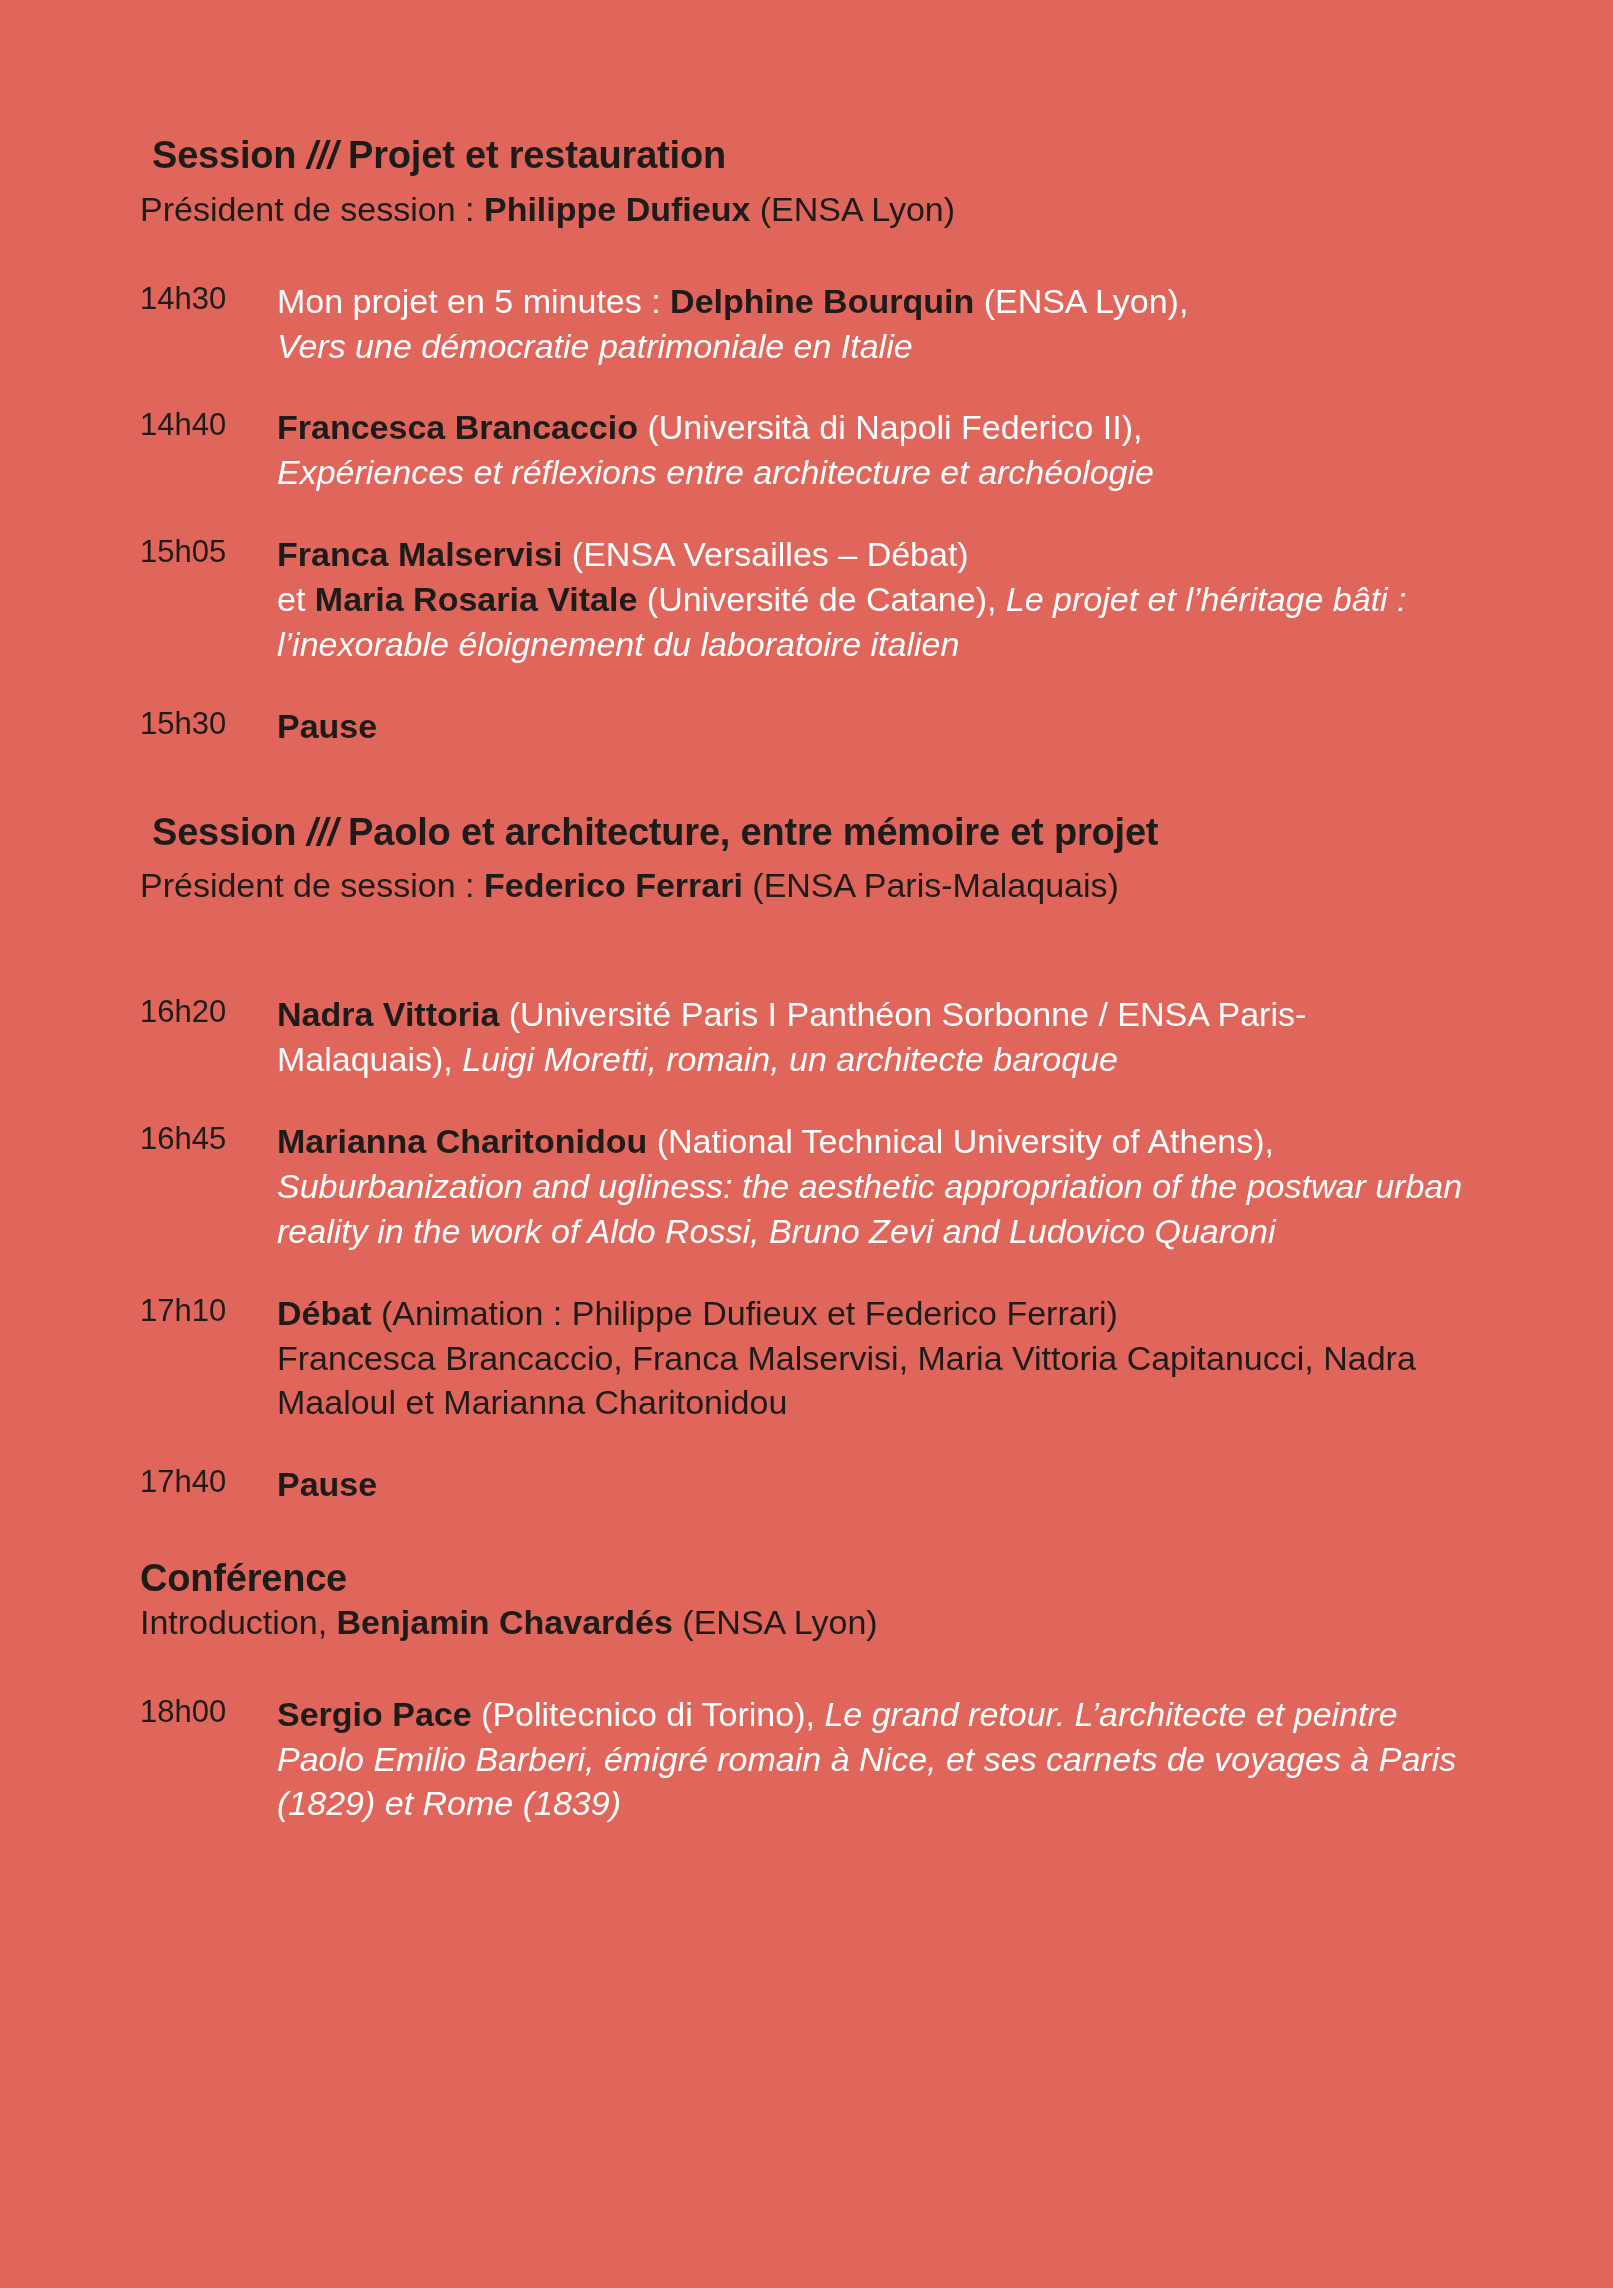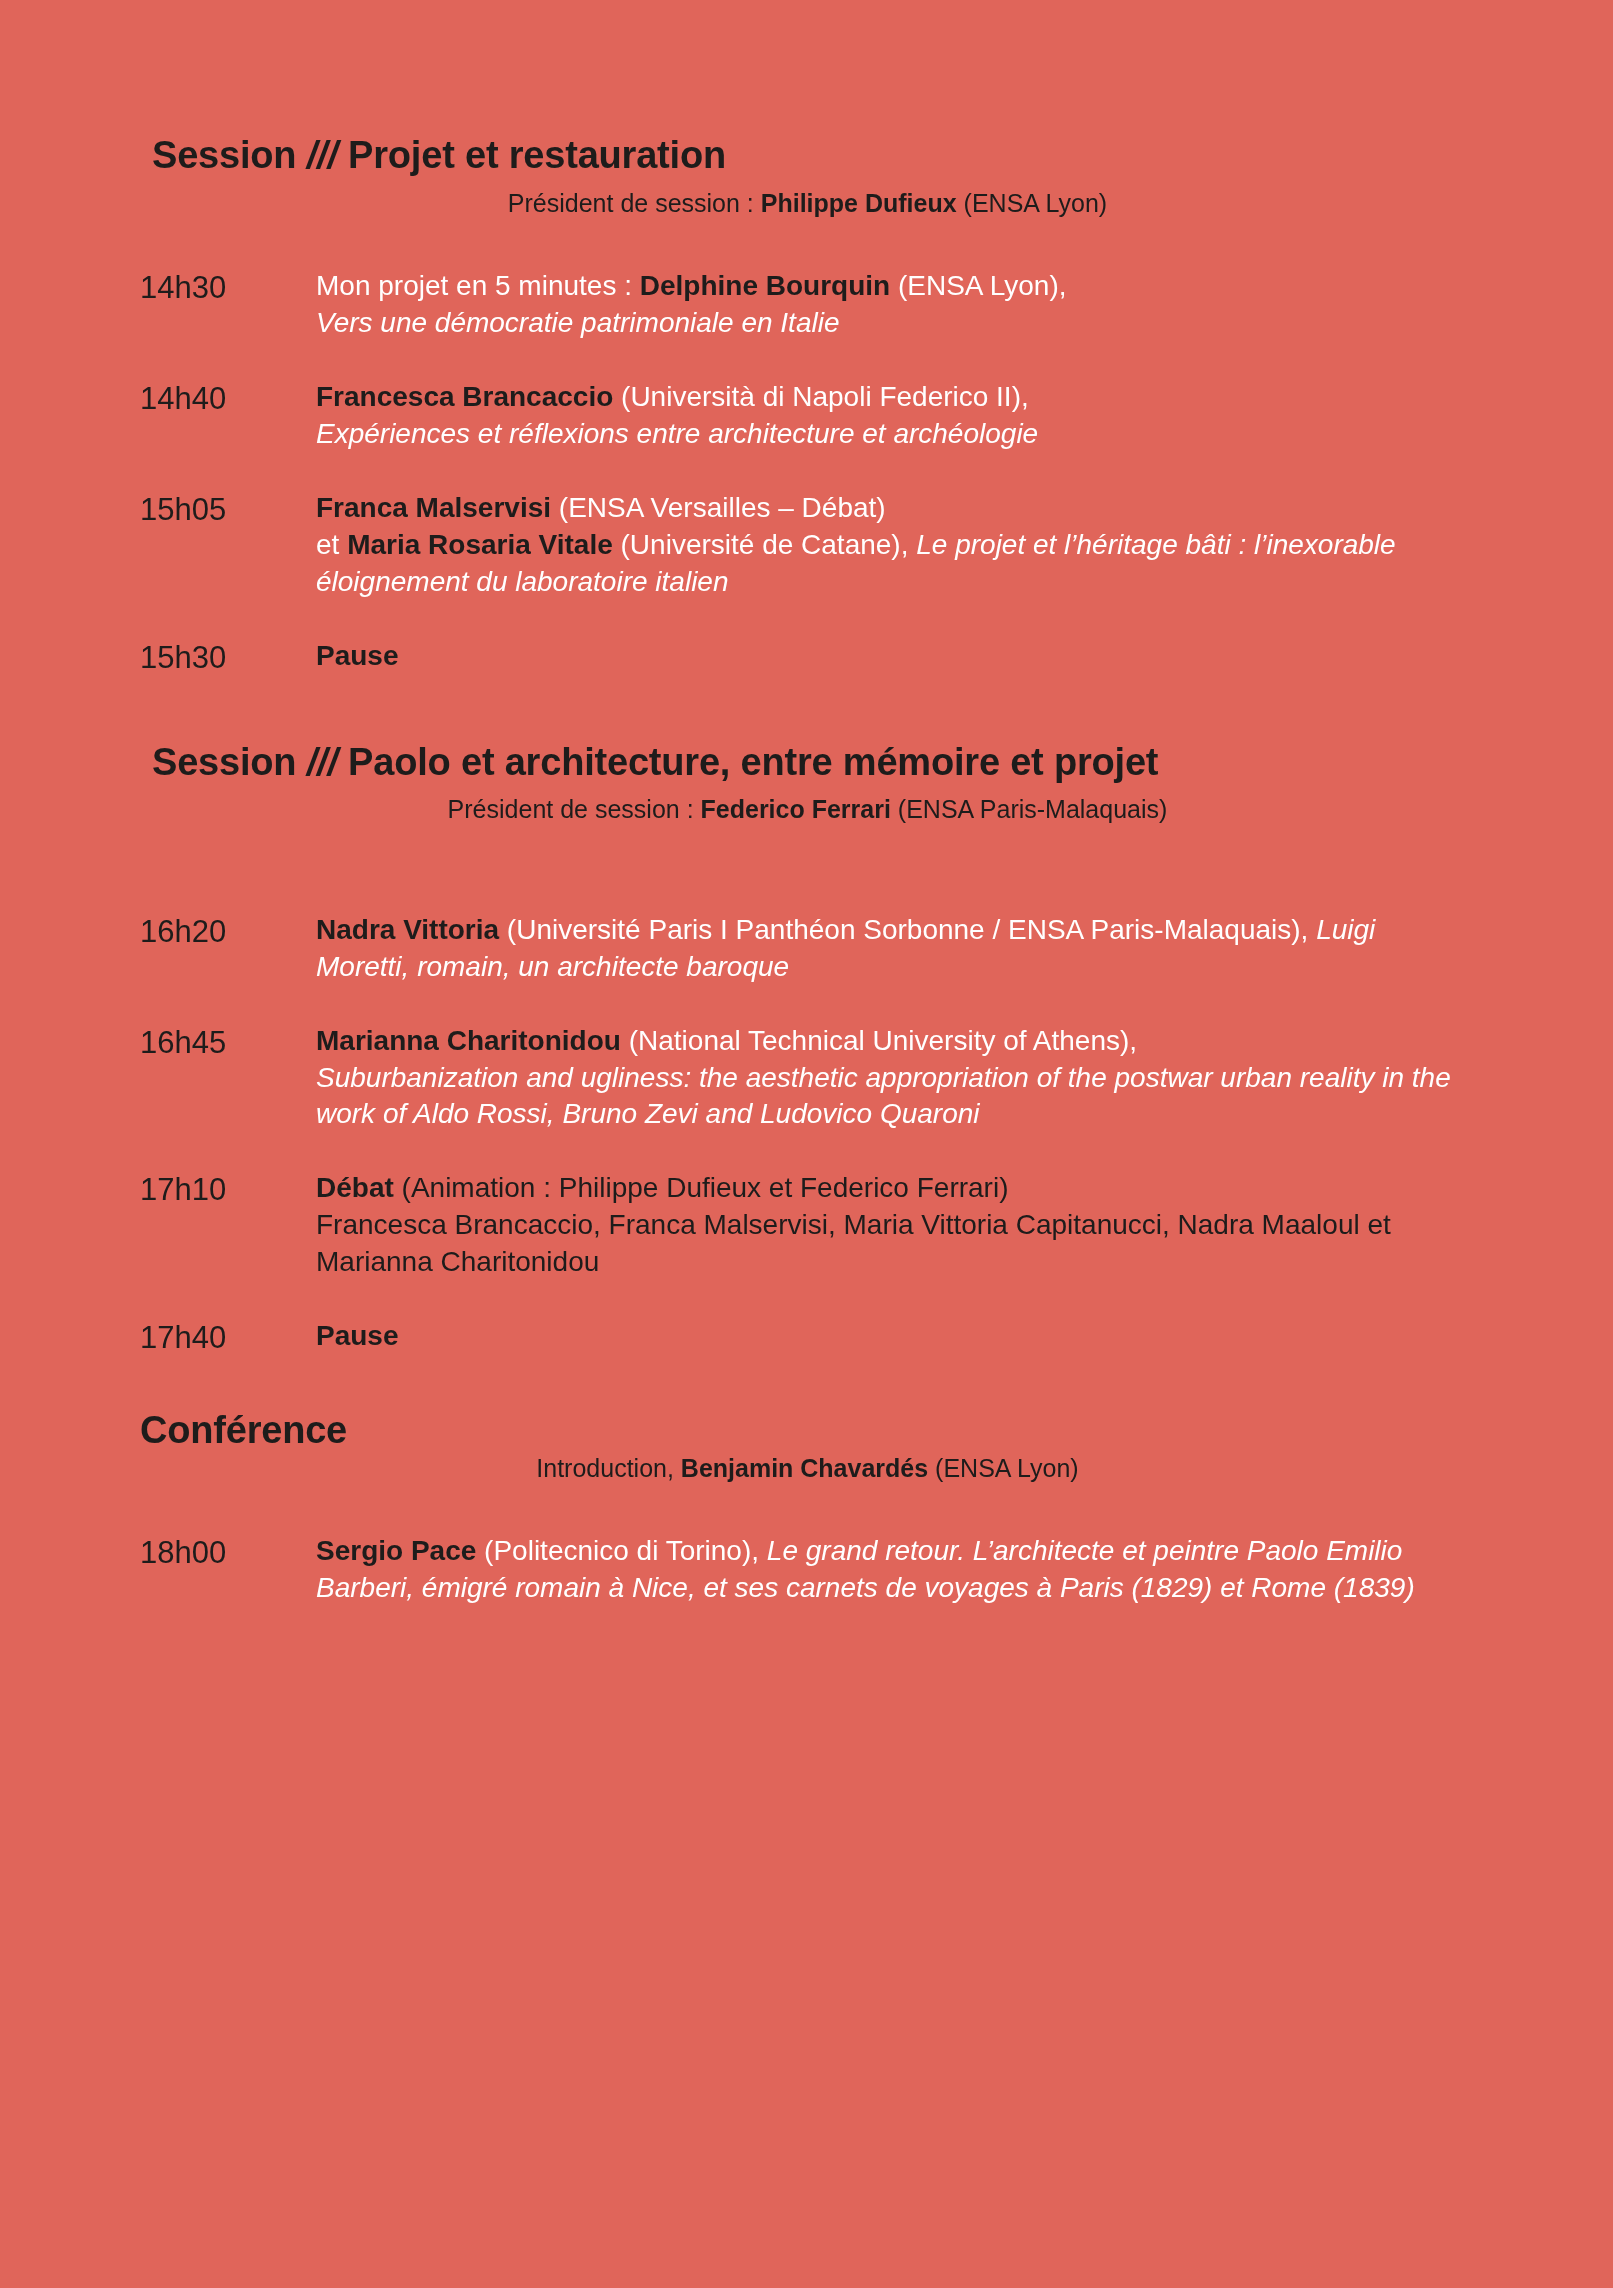--- a/index.html
+++ b/index.html
@@ -31,26 +31,25 @@
     letter-spacing: -0.2px;
     line-height: 1.12;
     margin: 12px;
     white-space: pre-wrap;
   }
   .session-head .slashes {
     font-style: italic;
     font-weight: bold;
   }
   .session-sub {
-    font-size: 25px;
+    font-size: 34px;
     color: #1e1c1b;
     line-height: 1.18;
     margin: 1.8px 0 0 0;
     white-space: pre-wrap;
-    text-align: center;
   }
   .session-sub b { font-weight: bold; }
 
   .conf-head {
     font-size: 38px;
     font-weight: bold;
     color: #1e1c1b;
     letter-spacing: -0.2px;
     line-height: 1.12;
     margin: 0;
@@ -64,25 +63,24 @@
   }
   .entry .time {
     flex: 0 0 137px;
     font-size: 31px;
     color: #1e1c1b;
     line-height: 1.32;
     white-space: nowrap;
   }
   .entry .body {
     flex: 1 1 auto;
-    font-size: 28px;
+    font-size: 34px;
     line-height: 1.32;
     color: #ffffff;
     white-space: pre-wrap;
-    margin-left: 39px;
   }
   .entry .body b,
   .entry .body strong {
     font-weight: bold;
     color: #1e1c1b;
   }
   .entry .body i,
   .entry .body em {
     font-style: italic;
     color: #ffffff;

